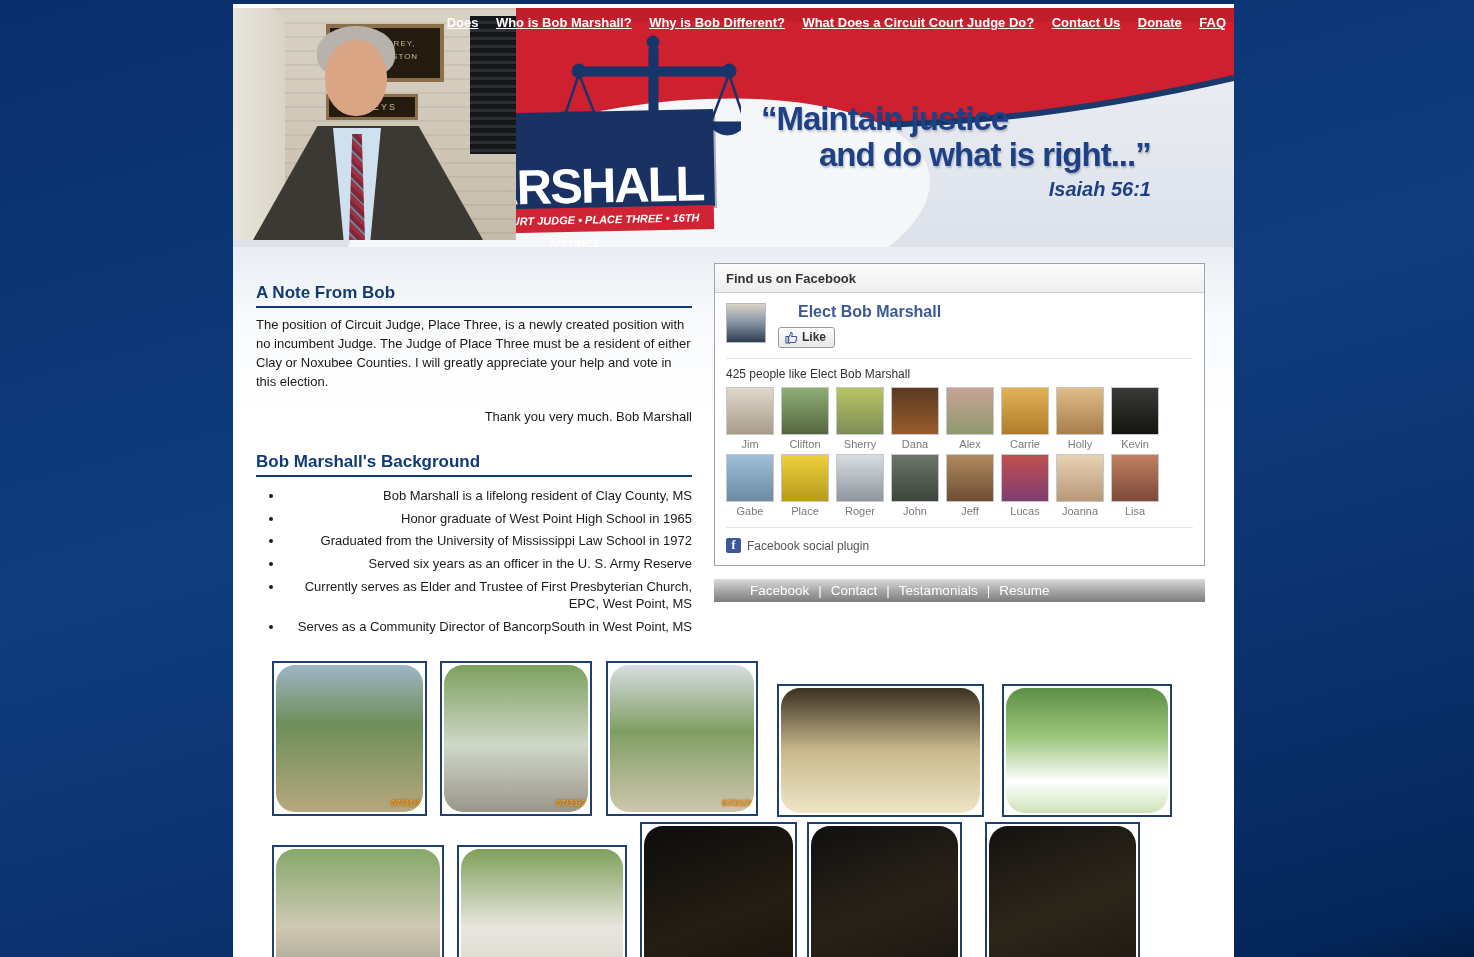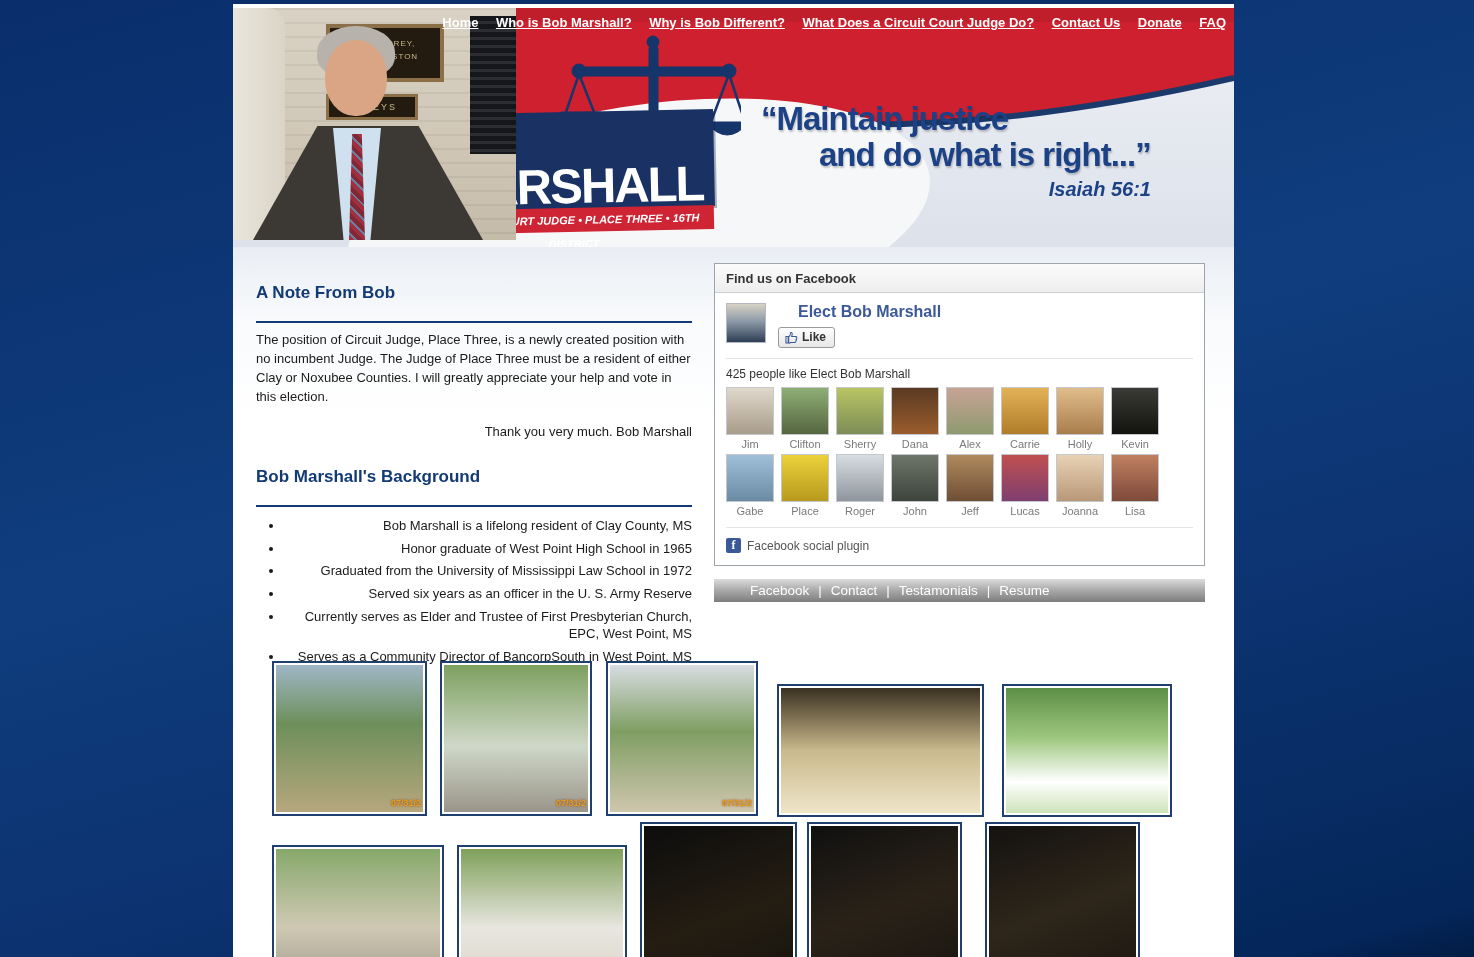--- a/index.html
+++ b/index.html
@@ -64,21 +64,21 @@
   .quote .l1 { font-size:33px; font-weight:800; letter-spacing:-1px; text-shadow:1px 2px 2px rgba(0,0,0,.22); }
   .quote .l2 { font-size:33px; font-weight:700; letter-spacing:-1px; margin-left:58px; margin-top:-2px;
                text-shadow:1px 2px 2px rgba(0,0,0,.22); }
   .quote .ref { font-size:20px; font-weight:bold; font-style:italic; text-align:right; margin-right:30px; margin-top:4px; }
 
   
   .main { position:absolute; left:0; top:247px; width:1001px; height:710px; overflow:hidden;
           background:linear-gradient(180deg,#e9edf3 0%,#f8fafc 70px,#ffffff 170px); }
 
   .left-col { position:absolute; left:23px; top:36px; width:436px; }
-  .sec-title { color:#123a75; font-size:17px; font-weight:bold; border-bottom:2px solid #123a75; padding-bottom:18px; }
+  .sec-title { color:#123a75; font-size:17px; font-weight:bold; border-bottom:2px solid #123a75; padding-bottom:3px; }
   .note-body { margin-top:8px; font-size:13px; line-height:1.45; color:#1b1b1b; }
   .note-signoff { margin-top:18px; font-size:13px; color:#1b1b1b; text-align:right; }
   .bg-title { margin-top:28px; }
   .bg-list { margin-top:10px; padding-left:28px; font-size:13px; color:#1b1b1b; }
   .bg-list li { margin-bottom:5px; line-height:1.35;text-align:right; }
 
   
   .fb-widget { position:absolute; left:481px; top:16px; width:491px; background:#ffffff; border:1px solid #9ea4ac; }
   .fb-title { height:29px; background:linear-gradient(180deg,#fbfbfb,#eeeeee); border-bottom:1px solid #c9cdd2;
               font-size:13px; font-weight:bold; color:#333; line-height:29px; padding-left:11px; }
@@ -111,21 +111,21 @@
                text-align:center; line-height:15px; border-radius:2px; margin-right:6px; font-family:"Liberation Serif",serif; }
   .fb-footer { position:absolute; left:481px; top:332px; width:491px; height:23px;
                background:linear-gradient(180deg,#dcdcdc 0%,#a8a8a8 50%,#7d7d7d 100%);
                color:#ffffff; font-size:13.5px; line-height:23px; padding-left:36px; }
   .fb-footer a { color:#ffffff; text-decoration:none; cursor:pointer; }
   .fb-footer .sep { margin:0 9px; }
 
   
   .pics-title { position:absolute; left:23px; top:371px; width:954px; }
   .cphoto { position:absolute; border:2px solid #1f3f6e; padding:2px; background:#fff; }
-  .cphoto .inner { width:100%; height:100%; position:relative; overflow:hidden; }
+  .cphoto .inner { width:100%; height:100%; position:relative; overflow:hidden;border-radius:19px; }
   .stamp { position:absolute; right:2px; bottom:4px; color:#e8a020; font-size:9px; font-weight:bold;
            text-shadow:0 0 2px #803000; }
   .g1{background:linear-gradient(180deg,#9fb6c6 0%,#6d8f5a 40%,#b7a77e 100%)}
   .g2{background:linear-gradient(180deg,#7da05f 0%,#cfd8c8 55%,#9a958a 100%)}
   .g3{background:linear-gradient(180deg,#d8dde2 0%,#7f9e63 45%,#cfc6ae 100%)}
   .g4{background:linear-gradient(180deg,#3a3020 0%,#c9b98c 50%,#efe6c8 100%)}
   .g5{background:linear-gradient(180deg,#5c8f46 0%,#9ec77e 40%,#ffffff 75%,#cde2b8 100%)}
   .g6{background:linear-gradient(180deg,#86a86a 0%,#cfc9b4 55%,#9b9486 100%)}
   .g7{background:linear-gradient(180deg,#7fa05a 0%,#e8e6df 55%,#d9d4c8 100%)}
   .g8{background:linear-gradient(160deg,#0d0d0d 0%,#241d12 55%,#15130e 100%)}
@@ -165,21 +165,21 @@
           <circle cx="18" cy="37" r="7"></circle>
             <circle cx="168" cy="37" r="7"></circle>
           <path d="M18,40 L5,78 M18,40 L33,78" stroke-width="2.5" fill="none"></path>
           <path d="M0,78 Q19,104 40,78 Z"></path>
           <path d="M168,40 L150,88 M168,40 L184,88" stroke-width="2.5" fill="none"></path>
           <path d="M145,88 Q166,114 188,88 Z"></path>
         </g>
       </svg>
 
       <div class="nav">
-        <a>Home</a>
+        <a>Does</a>
         <a>Who is Bob Marshall?</a>
         <a>Why is Bob Different?</a>
         <a>What Does a Circuit Court Judge Do?</a>
         <a>Contact Us</a>
         <a>Donate</a>
         <a>FAQ</a>
       </div>
 
       <div class="photo">
         <div class="column"></div>

